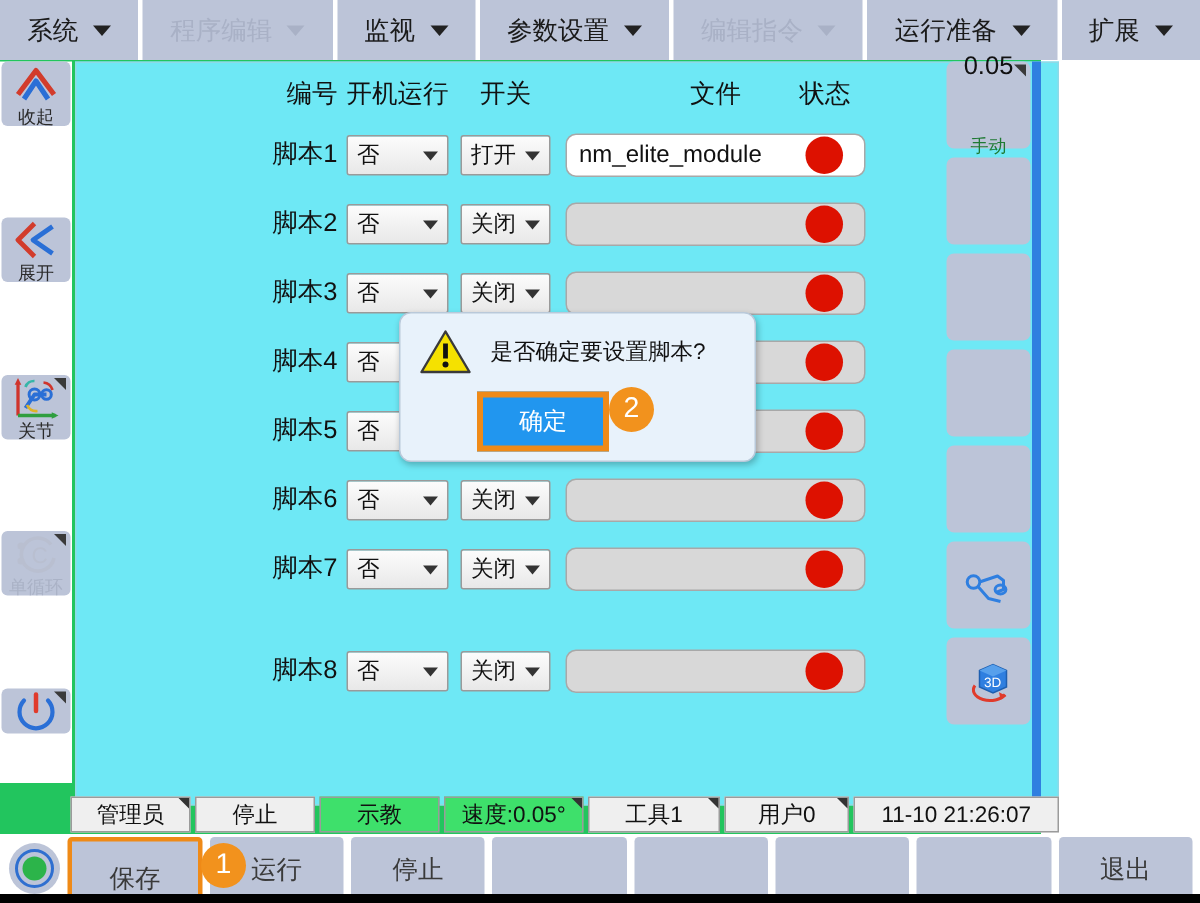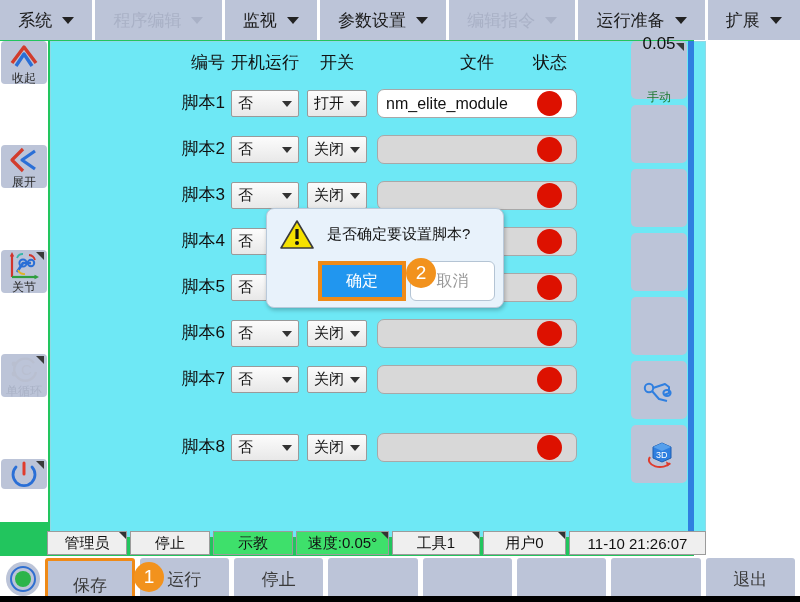--- a/index.html
+++ b/index.html
@@ -530,21 +530,20 @@
     <div class="dlg-warn">
       <svg width="34" height="31" viewBox="0 0 34 31">
         <polygon points="17,2 33,29 1,29" fill="#f5e100" stroke="#3a3a3a" stroke-width="1.6" stroke-linejoin="round"></polygon>
         <rect x="15.4" y="10" width="3.2" height="10" fill="#111"></rect>
         <circle cx="17" cy="24" r="2" fill="#111"></circle>
       </svg>
     </div>
     <div class="dlg-msg">是否确定要设置脚本?</div>
   </div>
   <div class="dlg-ok">确定</div>
-  <div class="dlg-cancel">取消</div>
 
   <div class="badge" id="badge-1">1</div>
   <div class="badge" id="badge-2">2</div>
 
   <div class="statusbar" id="statusbar">
       <div class="sb-cell" style="width: 80px;">
         <span>管理员</span>
         <span class="sb-corner"></span>
       </div>
       <div class="sb-cell" style="width: 80px;">

